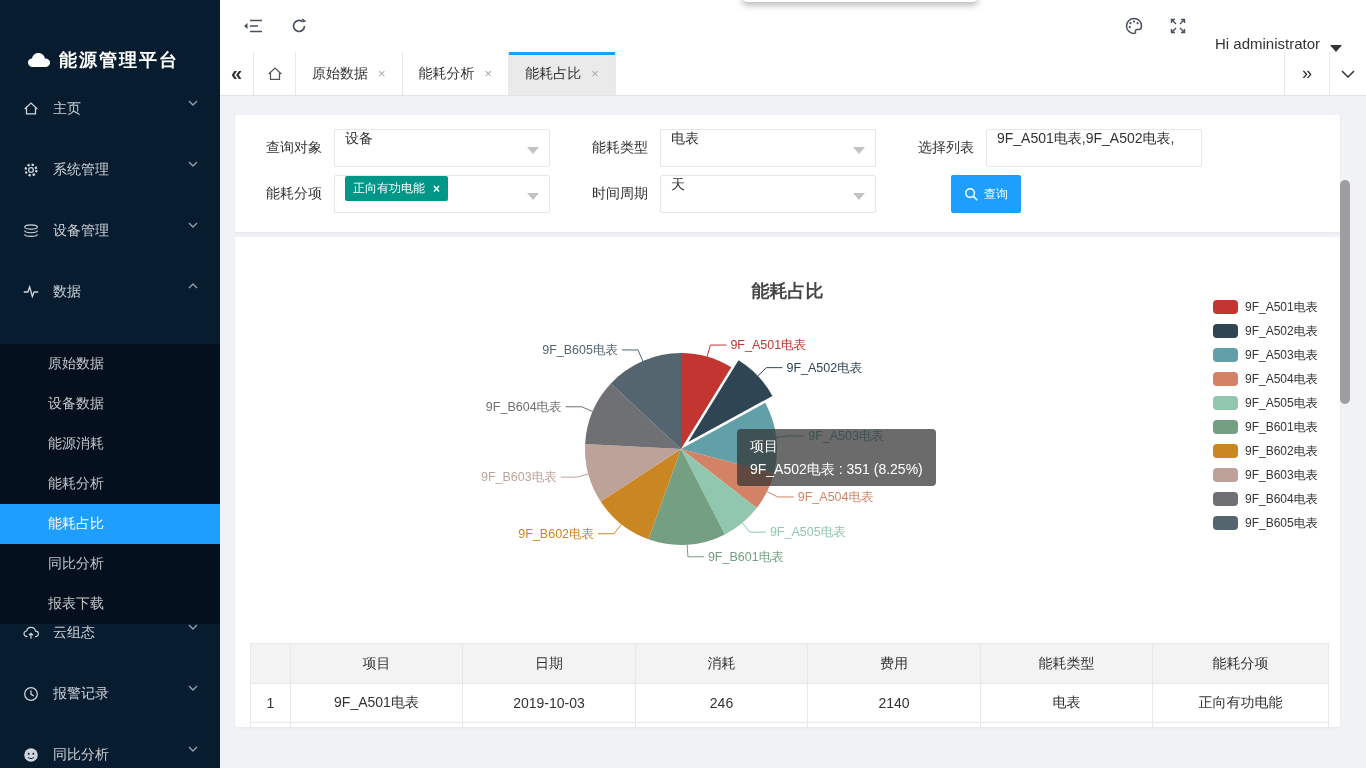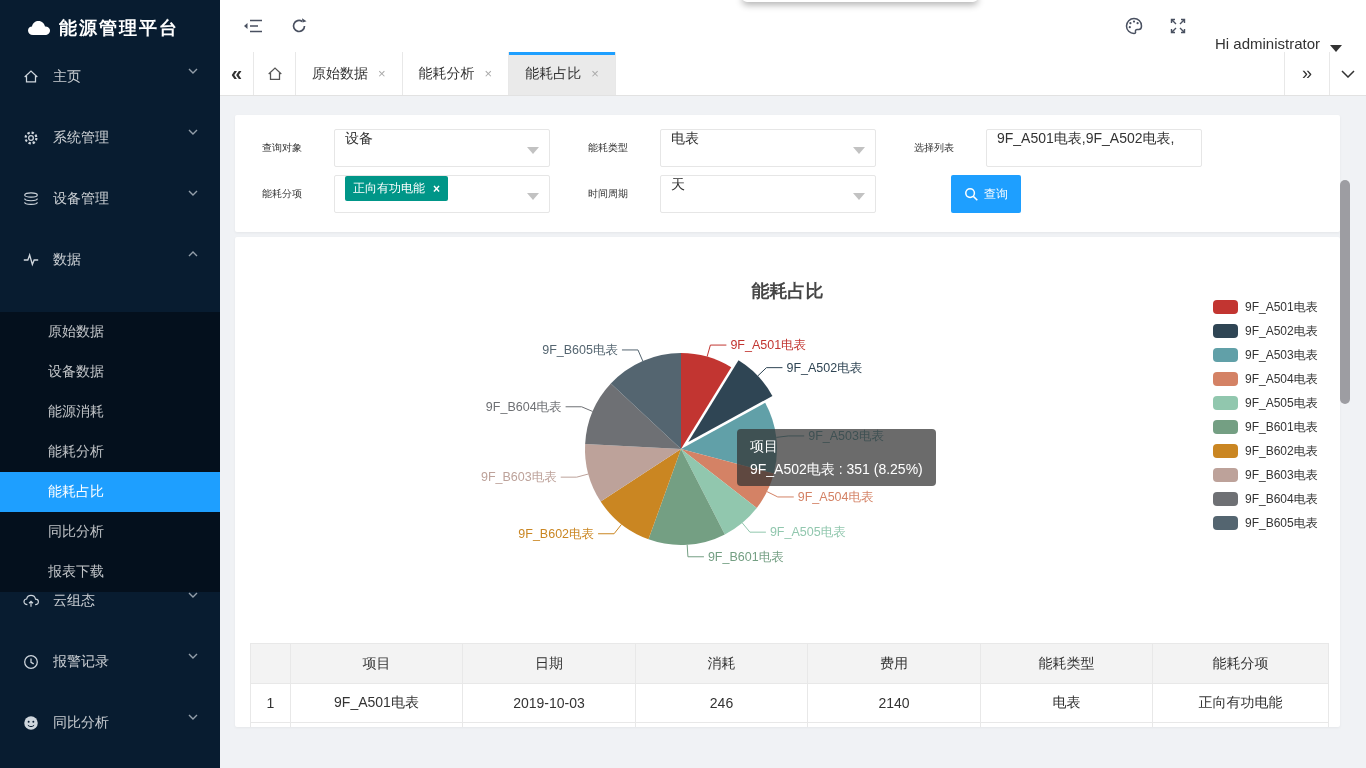--- a/index.html
+++ b/index.html
@@ -1,20 +1,20 @@
 <!DOCTYPE html>
 <html><head>
 <meta charset="utf-8">
 <style>
   * { margin:0; padding:0; box-sizing:border-box; }
   html,body { width:1366px; height:768px; overflow:hidden; font-family:"Liberation Sans","DejaVu Sans",sans-serif; background:#f0f2f5; position:relative; }
 
   
   .sidebar { position:absolute; left:0; top:0; width:220px; height:768px; background:#081c30; z-index:30; }
-  .logo { height:56px; display:flex; align-items:center; padding-left:26px; color:#fff; }
+  .logo { height:56px; display:flex; align-items:center; padding-left:26px; color:#fff;margin-top:32px; }
   .logo-text { font-size:18px; font-weight:bold; letter-spacing:2px; margin-left:7px; }
   .menu { margin-top:12px; }
   .menu-item { height:61px; display:flex; align-items:flex-start; padding:0 22px; color:rgba(255,255,255,.78); font-size:14px; cursor:pointer; }
   .menu-item .mi-label { margin-left:13px; }
   .menu-item .chev { margin-left:auto; opacity:.7; }
   .submenu { background:#04101d; }
   .submenu-item { height:40px; display:flex; align-items:center; padding-left:48px; color:rgba(255,255,255,.75); font-size:14px; cursor:pointer; }
   .submenu-item.active { background:#1e9fff; color:#fff; }
   .sico { width:18px; height:18px; flex:0 0 18px; }
 
@@ -39,21 +39,21 @@
   
   .content { position:absolute; left:220px; top:96px; width:1132px; height:672px; background:#f0f2f5; }
   .card { position:absolute; background:#fff; box-shadow:0 1px 3px rgba(0,0,0,.05); border-radius:2px; }
   .filter-card { left:15px; top:19px; width:1105px; height:117px; }
   .chart-card { left:15px; top:141px; width:1105px; height:490px; overflow:hidden; }
 
   
   .f-row { display:flex; align-items:center; height:38px; margin:14px 0 0 27px; }
   .f-row.second { margin-top:8px; }
   .f-group { display:flex; align-items:center; margin-right:38px; }
-  .f-label { width:60px; text-align:left; margin-right:12px; font-size:10px; color:#333; }
+  .f-label { width:60px; text-align:right; margin-right:12px; font-size:14px; color:#333; }
   .f-select, .f-input { width:216px; height:38px; border:1px solid #e6e6e6; border-radius:2px; background:#fff; display:flex; align-items:flex-start; padding:0 10px; font-size:14px; color:#333; position:relative; cursor:pointer; white-space:nowrap; overflow:hidden; }
   .f-select .sel-caret { position:absolute; right:10px; top:17px; width:0; height:0; border-left:6px solid transparent; border-right:6px solid transparent; border-top:7px solid #c2c2c2; }
   .tag { background:#009688; color:#fff; font-size:12px; border-radius:2px; padding:4px 8px; display:inline-flex; align-items:center; }
   .tag .tag-x { margin-left:8px; font-weight:bold; cursor:pointer; }
   .search-btn { margin-left:37px; height:38px; width:70px; background:#1e9fff; border:none; border-radius:2px; color:#fff; font-size:12px; display:flex; align-items:center; justify-content:center; cursor:pointer; }
   .search-btn svg { margin-right:5px; }
 
   
   .chart-title { position:absolute; left:0; top:42px; width:1105px; text-align:center; font-size:18px; font-weight:bold; color:#464646; }
   .pie-svg { position:absolute; left:0; top:0; }

